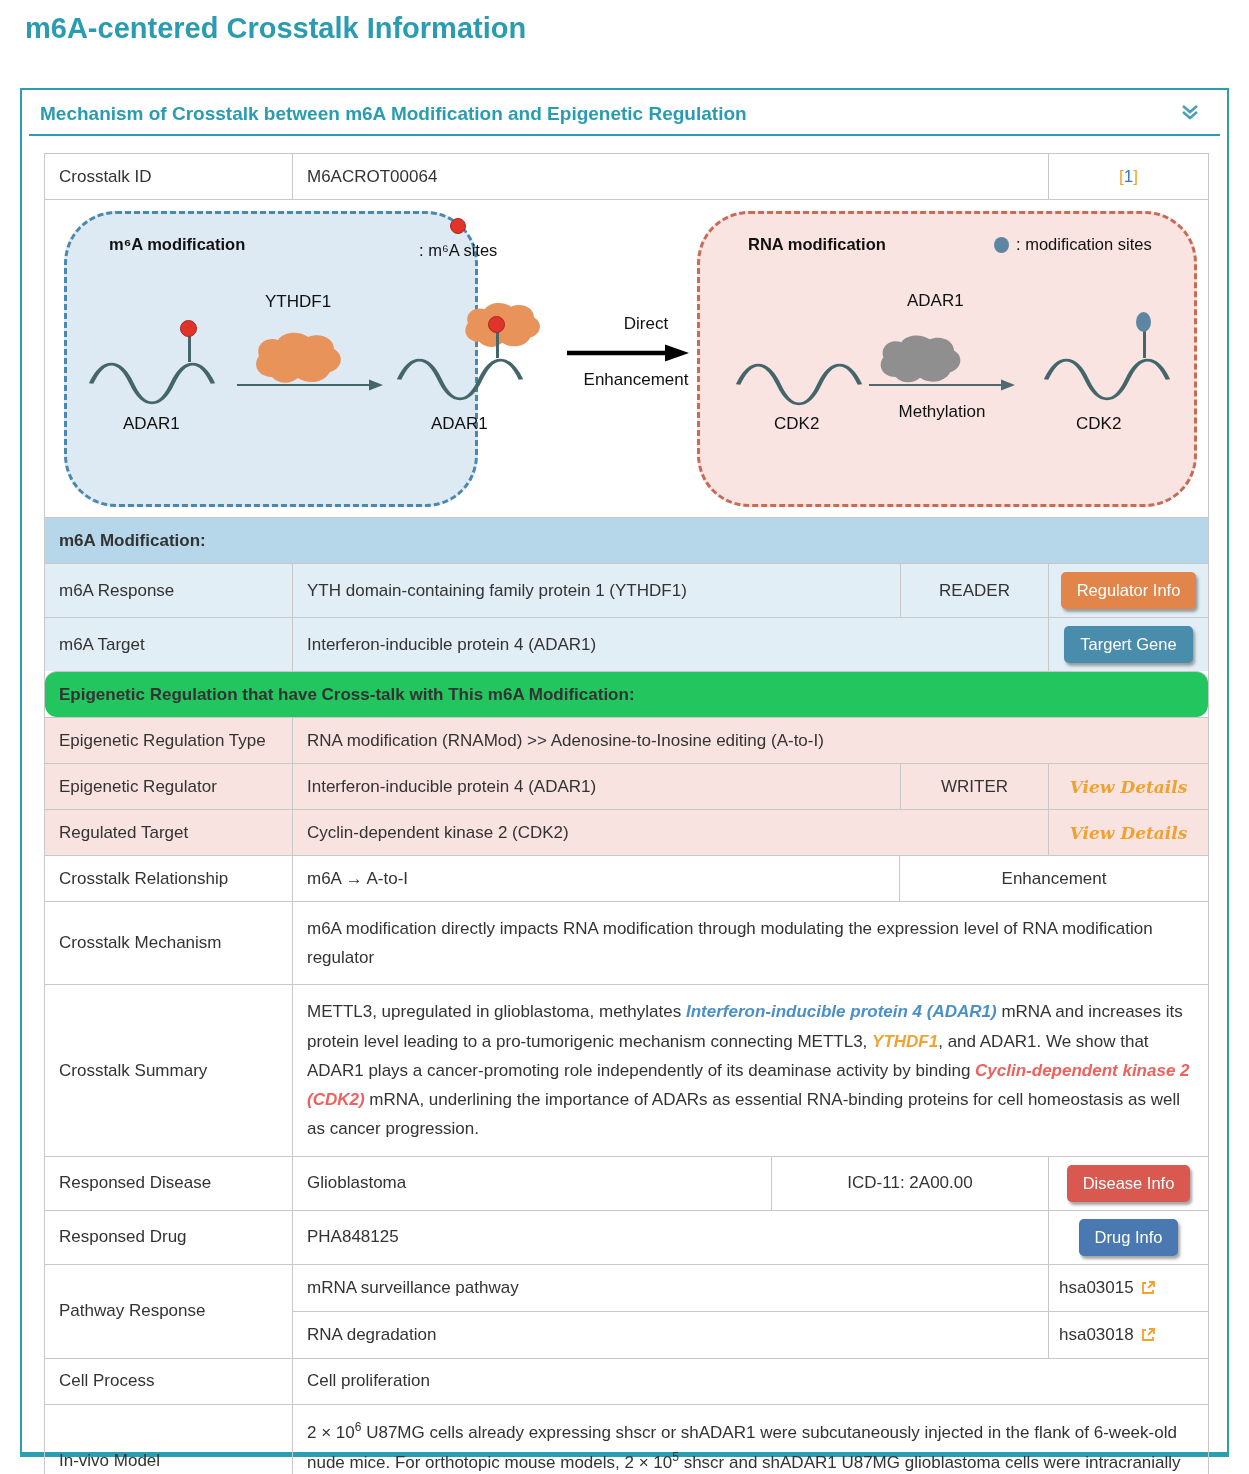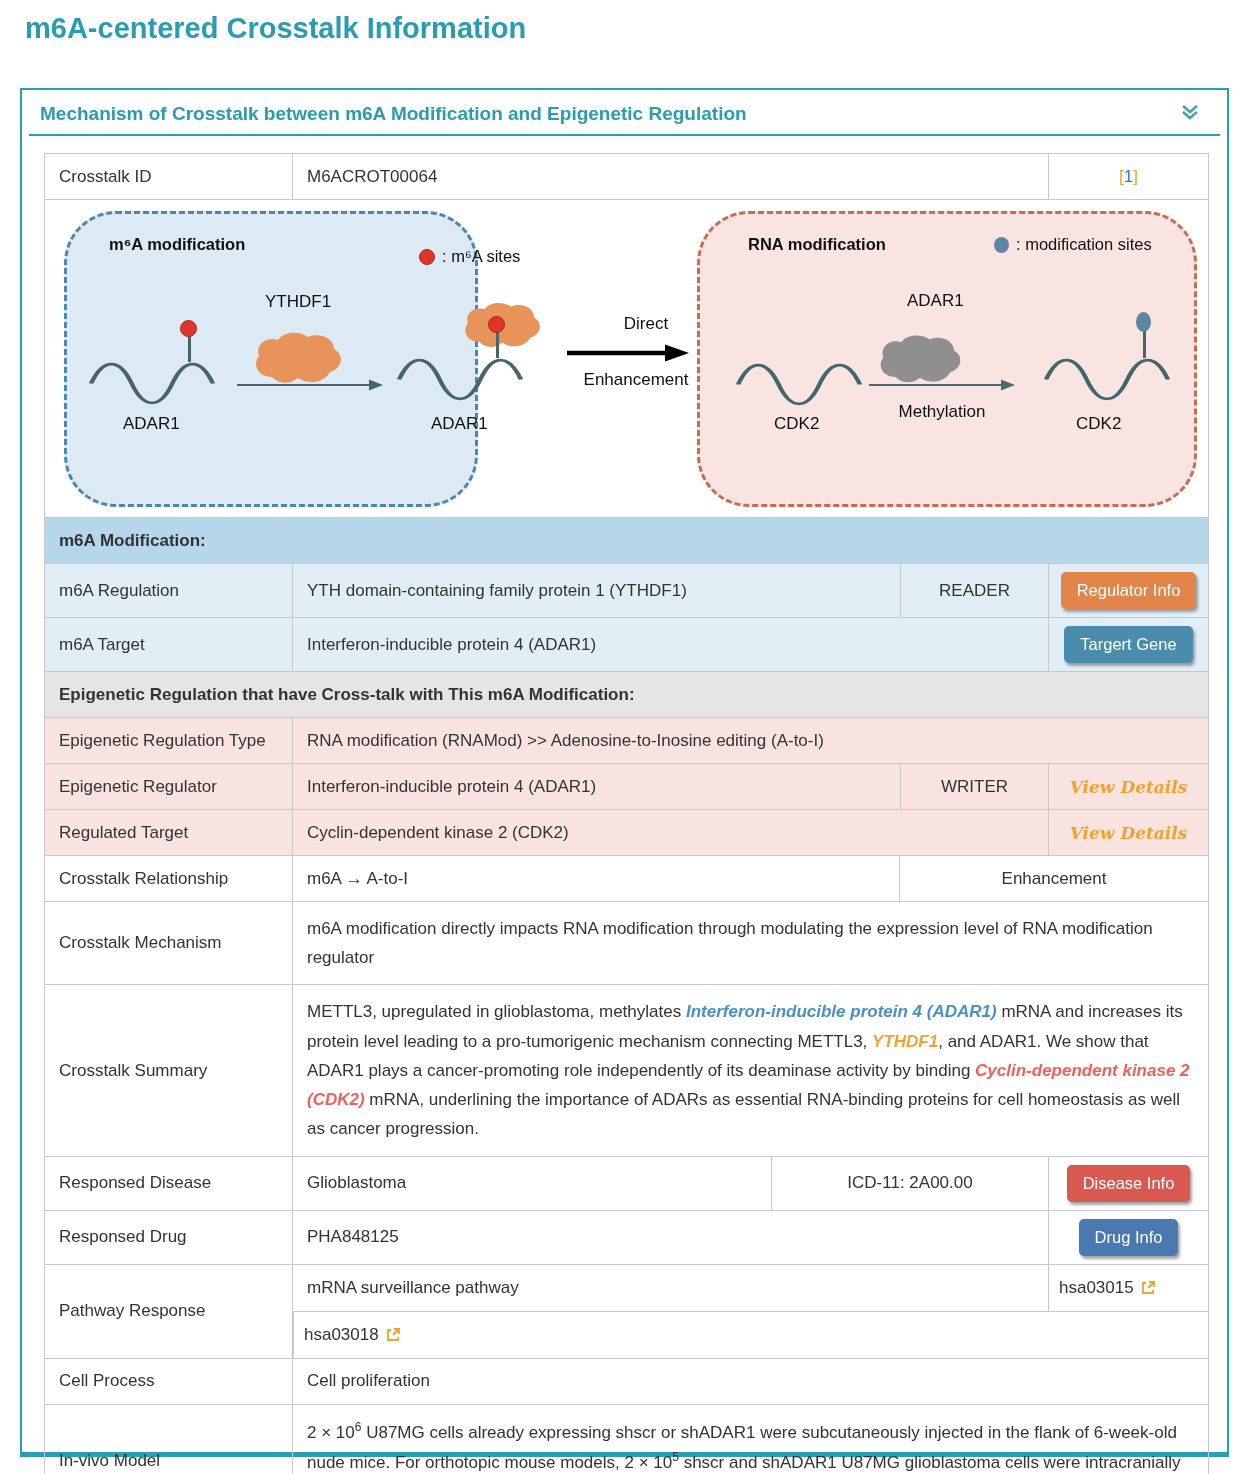--- a/index.html
+++ b/index.html
@@ -34,21 +34,21 @@
   .cl   { width:247px; flex:none; }
   .cv   { flex:1; border-left:1px solid #c8c8c8; }
   .crole{ width:148px; flex:none; border-left:1px solid #c8c8c8; justify-content:center; }
   .cbtn { width:160px; flex:none; border-left:1px solid #c8c8c8; justify-content:center; }
   .cicd { width:277px; flex:none; border-left:1px solid #c8c8c8; justify-content:center; }
   .ceffect { width:309px; flex:none; border-left:1px solid #c8c8c8; justify-content:center; }
   .multiline { line-height:1.72; display:block; padding-top:12px; padding-bottom:12px; }
 
   .bg-blue-head { background:#b5d7e9; font-weight:bold; }
   .bg-blue      { background:#e2eef6; }
-  .bg-pink-head { background:#e5e5e5; font-weight:bold; }
+  .bg-pink-head { background:#22c55e; font-weight:bold;border-radius:12px; }
   .bg-pink      { background:#f9e3e1; }
 
   .btn {
     border:none; color:#fff; font-size:16.5px; font-family:"Liberation Sans",sans-serif;
     padding:9px 16px; border-radius:5px; cursor:pointer;
     box-shadow:2px 3px 3px rgba(90,90,90,0.55); white-space:nowrap;
   }
   .btn-regulator { background:#e2854a; }
   .btn-target    { background:#4a8cab; }
   .btn-disease   { background:#d95850; }
@@ -117,21 +117,21 @@
       <div class="cell cbtn">
         <a class="ref-link"><span class="ref-bracket">[</span><span class="ref-num">1</span><span class="ref-bracket">]</span></a>
       </div>
     </div>
 
     <div class="row">
       <div class="diagram-cell">
 
         <div class="dbox dbox-left">
           <div class="dtitle" style="left:42px; top:21px;">m⁶A modification</div>
-          <div class="dlegend" style="left:352px; top:33px;">
+          <div class="dlegend" style="left:352px; top:4px;flex-direction:column;">
             <span class="dot-red"></span>
             <span>: m⁶A sites</span>
           </div>
           <div class="dlabel" style="left:198px; top:78px;">YTHDF1</div>
 
           <svg class="blob" style="left:183px; top:115px;" width="100" height="60" viewBox="0 0 100 60">
             <path d="M22,48 C8,48 2,36 9,27 C5,16 16,7 28,11 C34,2 50,2 58,8 C70,3 84,9 84,20 C95,26 92,40 80,43 C74,54 58,56 48,49 C40,56 28,55 22,48 Z" fill="#e8935a"></path>
           </svg>
 
           <div class="wave" style="left:20px; top:142px;">
@@ -204,21 +204,21 @@
         </div>
 
       </div>
     </div>
 
     <div class="row bg-blue-head">
       <div class="cell" style="flex:1;">m6A Modification:</div>
     </div>
 
     <div class="row bg-blue" style="min-height:53px;">
-      <div class="cell cl">m6A Regulation</div>
+      <div class="cell cl">m6A Response</div>
       <div class="cell cv">YTH domain-containing family protein 1 (YTHDF1)</div>
       <div class="cell crole">READER</div>
       <div class="cell cbtn">
         <button class="btn btn-regulator">Regulator Info</button>
       </div>
     </div>
 
     <div class="row bg-blue" style="min-height:50px;">
       <div class="cell cl">m6A Target</div>
       <div class="cell cv">Interferon-inducible protein 4 (ADAR1)</div>
@@ -295,20 +295,21 @@
             <a class="hsa-link">
               <span>hsa03015</span>
               <svg width="16" height="16" viewBox="0 0 16 16">
                 <path d="M6,3 H3 V13 H13 V10" fill="none" stroke="#f0a22e" stroke-width="1.8"></path>
                 <path d="M8,8 L14,2 M9,2 H14 V7" fill="none" stroke="#f0a22e" stroke-width="1.8"></path>
               </svg>
             </a>
           </div>
         </div>
         <div class="pathway-sub">
+          <div class="pname">RNA degradation</div>
           <div class="pid">
             <a class="hsa-link">
               <span>hsa03018</span>
               <svg width="16" height="16" viewBox="0 0 16 16">
                 <path d="M6,3 H3 V13 H13 V10" fill="none" stroke="#f0a22e" stroke-width="1.8"></path>
                 <path d="M8,8 L14,2 M9,2 H14 V7" fill="none" stroke="#f0a22e" stroke-width="1.8"></path>
               </svg>
             </a>
           </div>
         </div>

